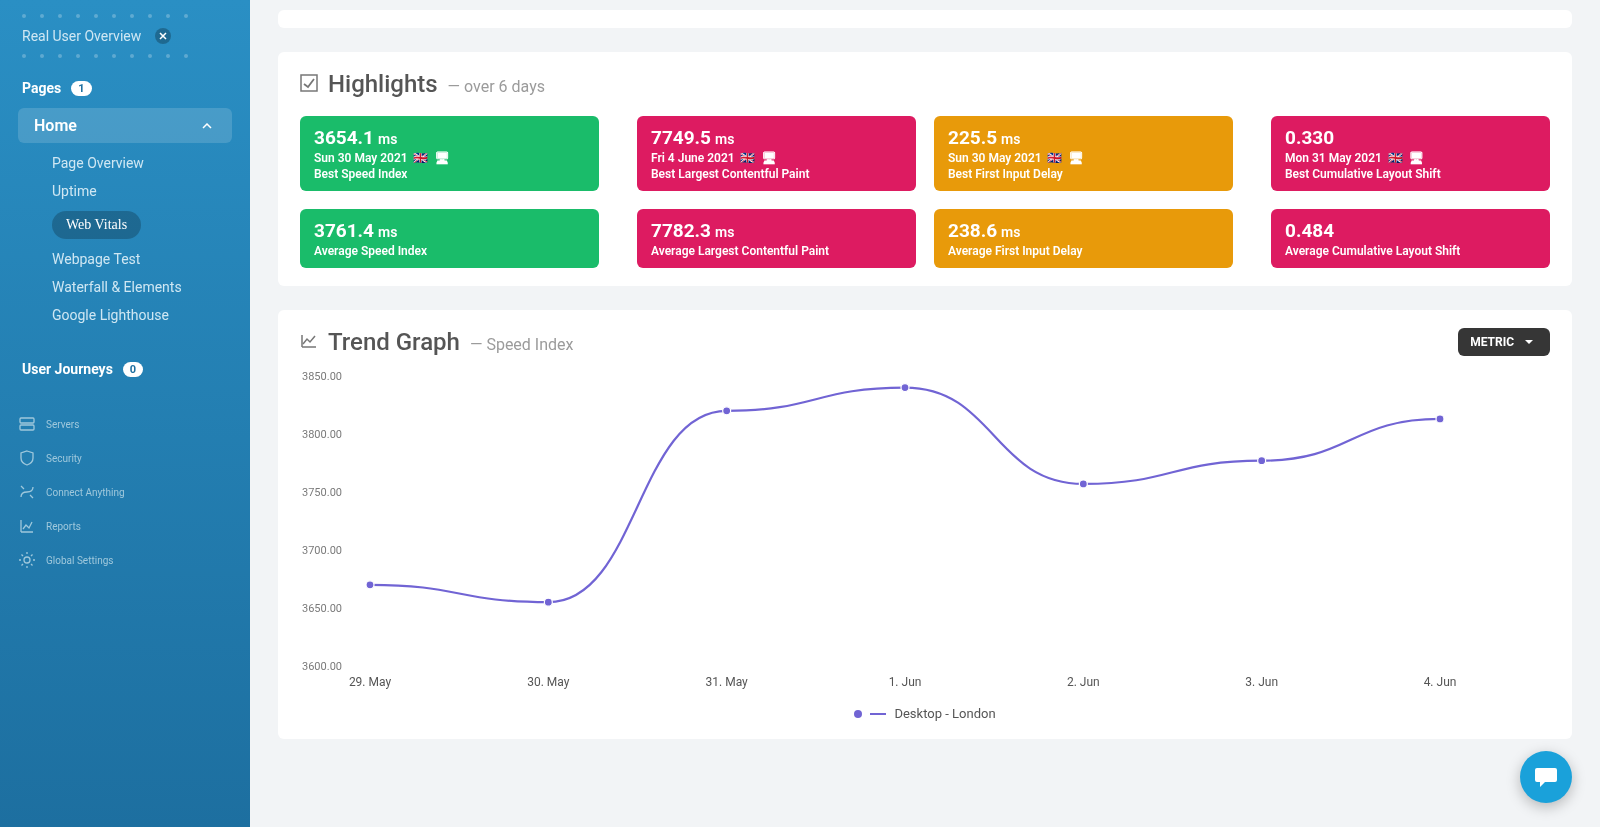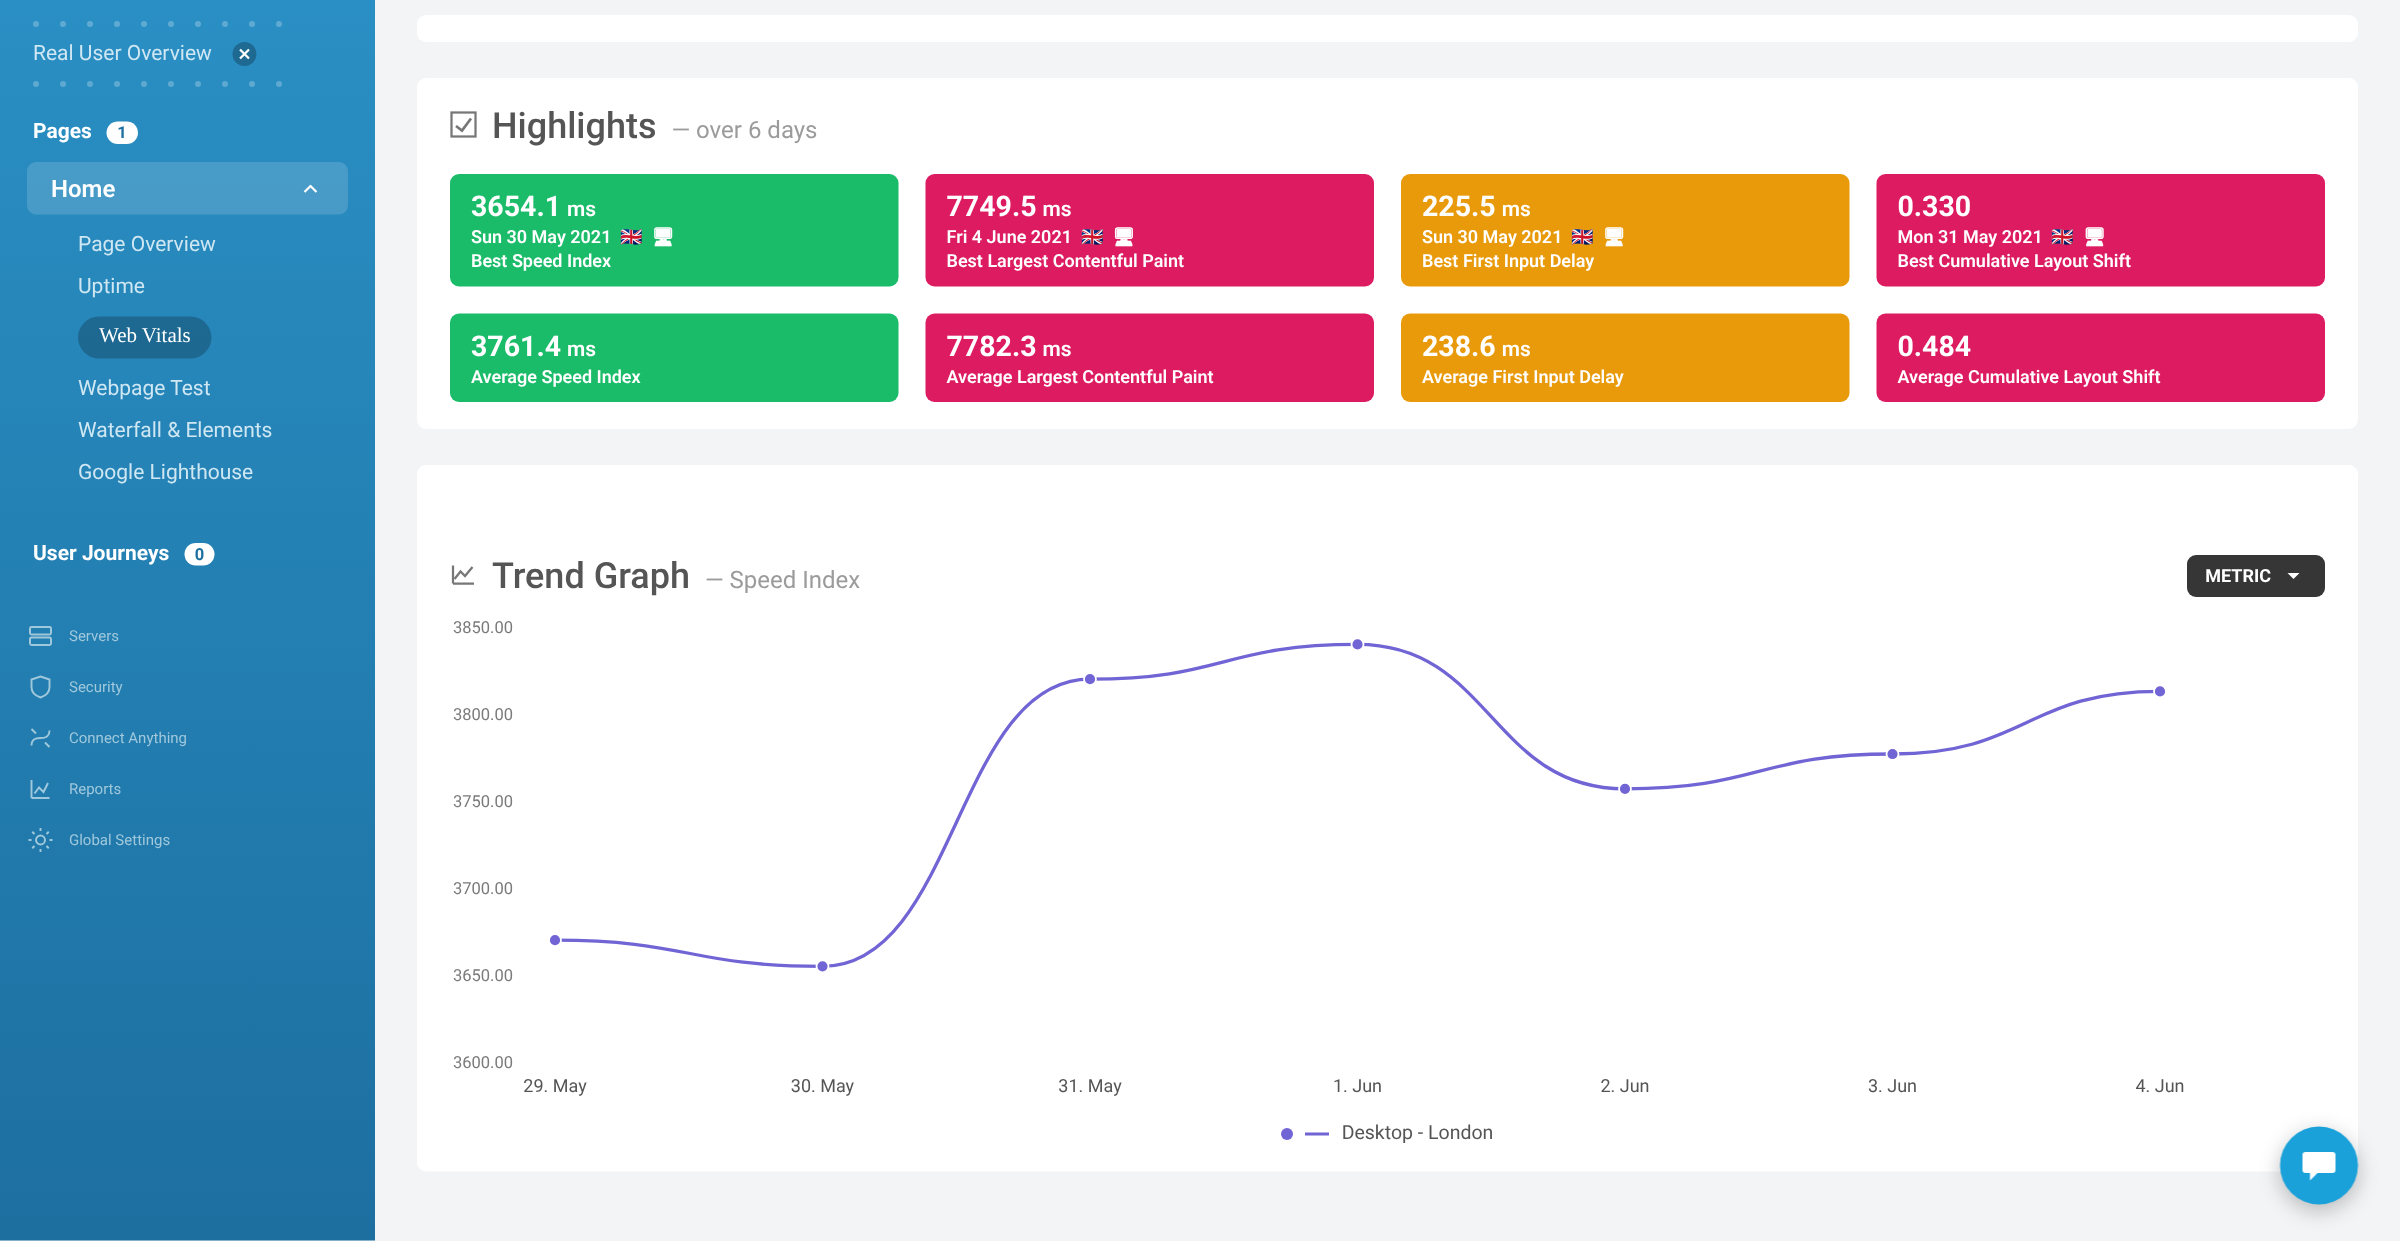--- a/index.html
+++ b/index.html
@@ -46,24 +46,24 @@
   .section-title{display:flex;align-items:baseline;gap:10px;color:#555;}
   .section-title h2{font-size:24px;font-weight:500;margin:0;color:#555;}
   .section-title .sub{color:#9b9b9b;font-weight:400;}
   .hi-grid{display:grid;grid-template-columns:repeat(4,1fr);gap:18px;margin-top:18px;}
   .tile{border-radius:6px;padding:10px 14px;color:#fff;}
   .tile .value{font-size:19px;font-weight:700;}
   .tile .unit{font-size:14px;font-weight:600;}
   .tile .line2{font-size:12px;font-weight:600;margin-top:2px;display:flex;align-items:flex-start;gap:6px;}
   .tile .line3{font-size:12px;font-weight:600;margin-top:2px;}
   .green{background:var(--green);}
-  .magenta{background:var(--magenta);}
+  .magenta{background:var(--magenta);margin-left:20px;}
   .orange{background:var(--orange);}
   .flag{font-size:12px;}
-  .trend-head{display:flex;align-items:flex-start;justify-content:space-between;margin-top:42px;}
+  .trend-head{display:flex;align-items:flex-start;justify-content:space-between;}
   .metric-btn{background:var(--btn-dark);color:#fff;border-radius:6px;padding:5px 12px;font-size:12px;font-weight:700;display:flex;align-items:center;gap:6px;cursor:pointer;}
   .chart-wrap{margin-top:10px;}
   .legend{text-align:center;font-size:13px;color:#555;margin-top:6px;display:flex;align-items:center;justify-content:center;gap:8px;}
   .legend .dot{width:8px;height:8px;border-radius:50%;background:var(--line);}
   .fab{position:fixed;right:28px;bottom:24px;width:52px;height:52px;border-radius:50%;background:#1aa1da;display:flex;align-items:center;justify-content:center;box-shadow:0 4px 14px rgba(0,0,0,.25);cursor:pointer;}
 </style>
 </head>
 <body>
 
 <div class="sidebar">

